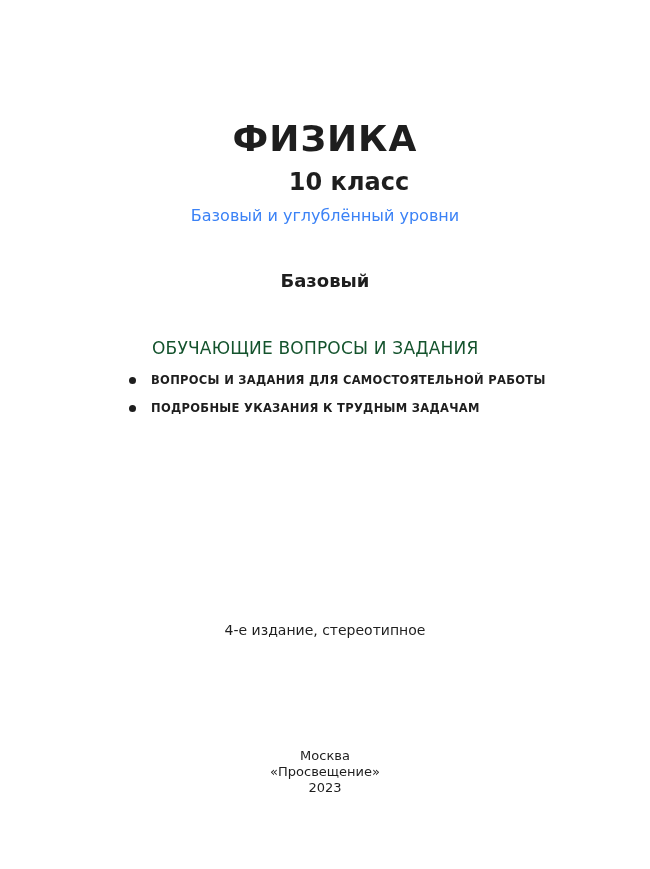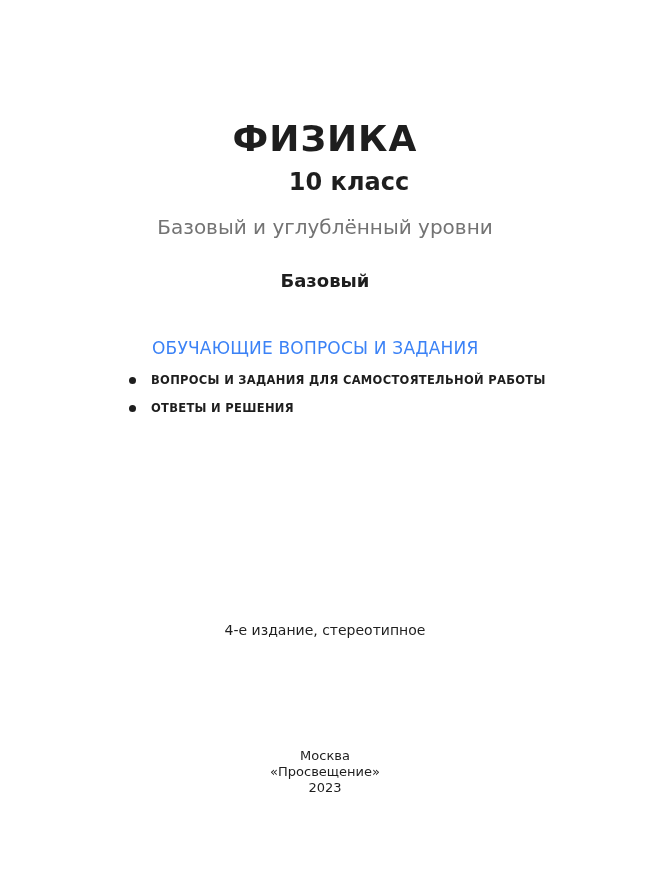--- a/index.html
+++ b/index.html
@@ -4,23 +4,23 @@
 <style>
   html, body { margin: 0; padding: 0; }
   body {
     width: 650px; height: 869px; background: #ffffff; color: #1a1a1a;
     font-family: "DejaVu Sans", sans-serif; position: relative; overflow: hidden;
   }
   .abs { position: absolute; }
   .center { left: 0; width: 650px; text-align: center; }
   .title { top: 118px; font-size: 36px; font-weight: bold; letter-spacing: 1px; color: #1e1e1e; }
   .grade { top: 168px; font-size: 24px; font-weight: bold; color: #1e1e1e; padding-left: 24px; }
-  .levels { top: 206px; font-size: 20px; color: #737373; margin-top: 9px; }
+  .levels { top: 206px; font-size: 16px; color: #3b82f6; }
   .booktype { top: 270px; font-size: 18px; font-weight: bold; color: #1e1e1e; }
-  .section { top: 338px; left: 152px; font-size: 17px; color: #3b82f6; letter-spacing: 0.2px; }
+  .section { top: 338px; left: 152px; font-size: 17px; color: #14532d; letter-spacing: 0.2px; }
   .bullets { top: 373px; left: 127px; width: 420px; margin: 0; padding: 0; list-style: none; }
   .bullets li { position: relative; padding-left: 24px; font-size: 11.5px; font-weight: bold; line-height: 15px; margin-bottom: 13px; color: #1e1e1e; letter-spacing: 0.3px; }
   .bullets li .dot { position: absolute; left: 2px; top: 4px; width: 7px; height: 7px; border-radius: 50%; background: #1e1e1e; }
   .edition { top: 622px; font-size: 14px; color: #1e1e1e; }
   .imprint { top: 748px; font-size: 13px; line-height: 16px; color: #1e1e1e; }
   .imprint div { display: block; }
 </style>
 </head>
 <body>
 
@@ -30,21 +30,21 @@
 <div class="abs center booktype">Базовый</div>
 <div class="abs section">ОБУЧАЮЩИЕ ВОПРОСЫ И ЗАДАНИЯ</div>
 
 <ul class="abs bullets">
   <li>
     <span class="dot"></span>
     <span>ВОПРОСЫ И ЗАДАНИЯ ДЛЯ САМОСТОЯТЕЛЬНОЙ РАБОТЫ</span><br>
   </li>
   <li>
     <span class="dot"></span>
-    <span>ОТВЕТЫ И РЕШЕНИЯ</span>
+    <span>ПОДРОБНЫЕ УКАЗАНИЯ К ТРУДНЫМ ЗАДАЧАМ</span>
   </li>
 </ul>
 
 <div class="abs center edition">4-е издание, стереотипное</div>
 
 <div class="abs center imprint">
   <div>Москва</div>
   <div>«Просвещение»</div>
   <div>2023</div>
 </div>

